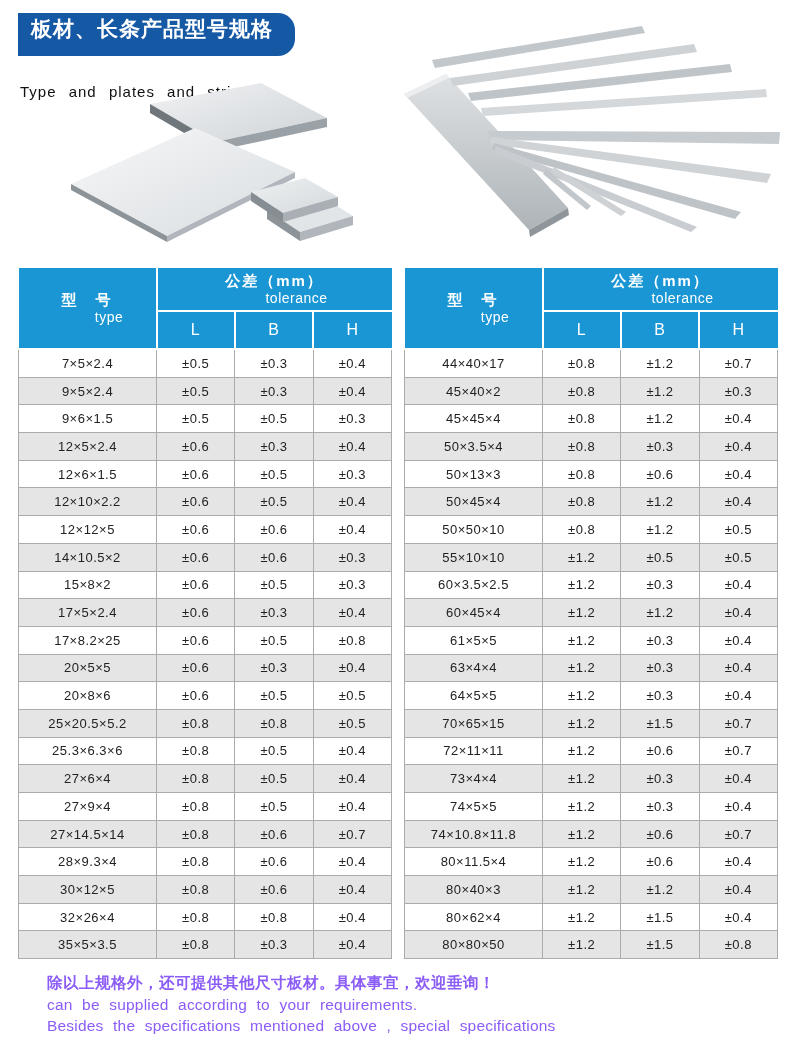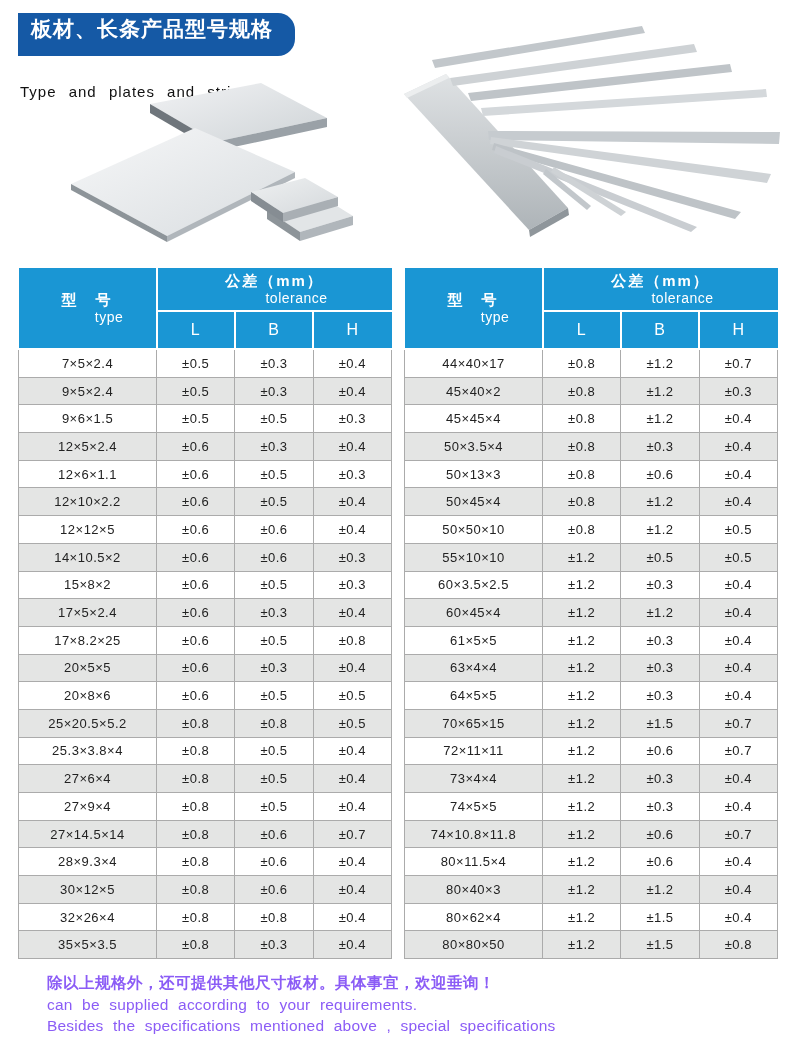--- a/index.html
+++ b/index.html
@@ -175,21 +175,21 @@
             <td>±0.5</td>
             <td>±0.3</td>
           </tr>
           <tr>
             <td>12×5×2.4</td>
             <td>±0.6</td>
             <td>±0.3</td>
             <td>±0.4</td>
           </tr>
           <tr>
-            <td>12×6×1.1</td>
+            <td>12×6×1.5</td>
             <td>±0.6</td>
             <td>±0.5</td>
             <td>±0.3</td>
           </tr>
           <tr>
             <td>12×10×2.2</td>
             <td>±0.6</td>
             <td>±0.5</td>
             <td>±0.4</td>
           </tr>
@@ -235,21 +235,21 @@
             <td>±0.5</td>
             <td>±0.5</td>
           </tr>
           <tr>
             <td>25×20.5×5.2</td>
             <td>±0.8</td>
             <td>±0.8</td>
             <td>±0.5</td>
           </tr>
           <tr>
-            <td>25.3×3.8×4</td>
+            <td>25.3×6.3×6</td>
             <td>±0.8</td>
             <td>±0.5</td>
             <td>±0.4</td>
           </tr>
           <tr>
             <td>27×6×4</td>
             <td>±0.8</td>
             <td>±0.5</td>
             <td>±0.4</td>
           </tr>

